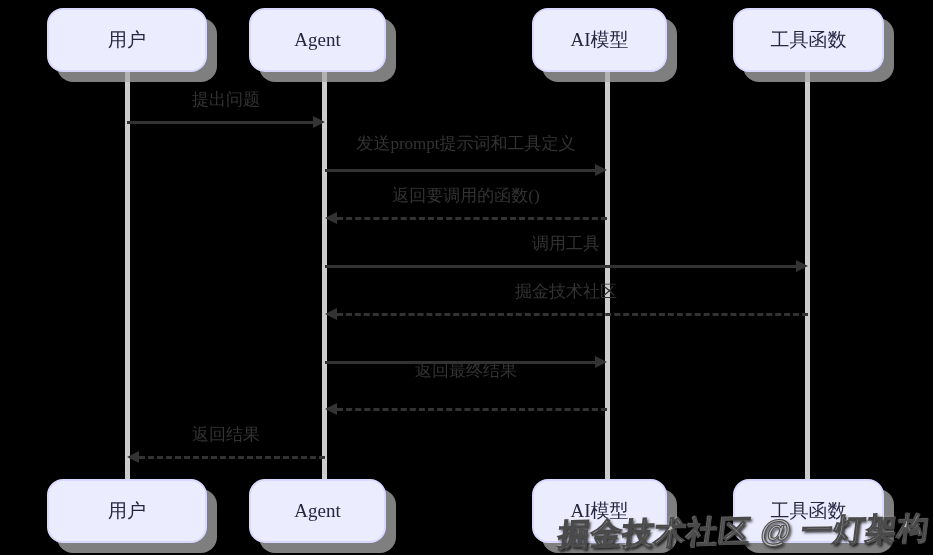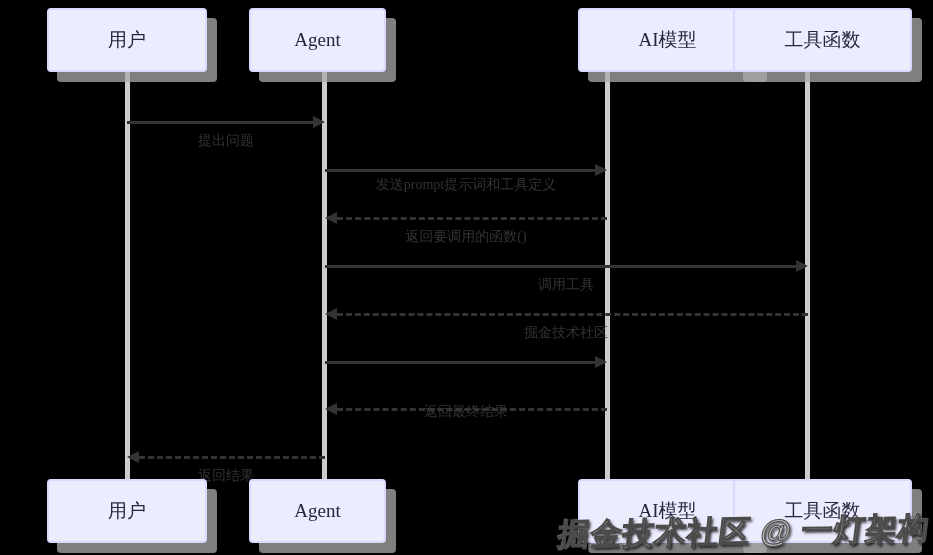--- a/index.html
+++ b/index.html
@@ -3,46 +3,45 @@
 <meta charset="utf-8">
 <style>
   html,body { margin:0; padding:0; background:#000; }
   .stage {
     position:relative; width:933px; height:555px; background:#000000;
     overflow:hidden; font-family:"Liberation Sans","DejaVu Sans",sans-serif;
   }
   
   .actor {
     position:absolute; height:64px; box-sizing:border-box;
-    background:#ececff; border:2px solid #d9d9ff; border-radius:4px;
+    background:#ececff; border:2px solid #d9d9ff; border-radius:16px;
     box-shadow:10px 10px 0 rgba(170,170,170,0.75);
     display:flex; align-items:center; justify-content:center;
     color:#26263f; font-size:19px;
     font-family:"Liberation Serif","DejaVu Serif",serif;
   }
   .row-top    { top:8px; }
   .row-bottom { top:479px; }
   .actor-user  { left:47px;  width:160px; }
   .actor-agent { left:249px; width:137px;font-family:Liberation Serif, serif; }
-  .actor-ai    { left:532px; width:179px;margin-left:46px; }
-  .actor-tool  { left:733px; width:179px; }
+  .actor-ai    { left:532px; width:135px; }
+  .actor-tool  { left:733px; width:151px; }
 
   
   .lifeline { position:absolute; top:72px; height:407px; width:5px; background:#cccccc; }
   .ll-user  { left:125px; }
   .ll-agent { left:322px; }
   .ll-ai    { left:605px; }
   .ll-tool  { left:805px; }
 
   
   .msg-label {
     position:absolute; transform:translateX(-50%);
-    color:#333333; font-size:14px; white-space:nowrap; text-align:center;
+    color:#333333; font-size:17px; white-space:nowrap; text-align:center;
     font-family:"Liberation Serif","DejaVu Serif",serif;
-    margin-top:44px;
   }
   .msg-line  { position:absolute; height:0; border-top:3px solid #333333; }
   .msg-line.dashed { border-top-style:dashed; }
   .head { position:absolute; width:0; height:0; border-top:6px solid transparent; border-bottom:6px solid transparent; }
   .head-right { border-left:12px solid #333333; }
   .head-left  { border-right:12px solid #333333; }
 
   
   .ly1{top:88px;}  .ly2{top:132px;} .ly3{top:184px;} .ly4{top:232px;}
   .ly5{top:280px;} .ly6{top:328px;} .ly7{top:359px;} .ly8{top:423px;}

